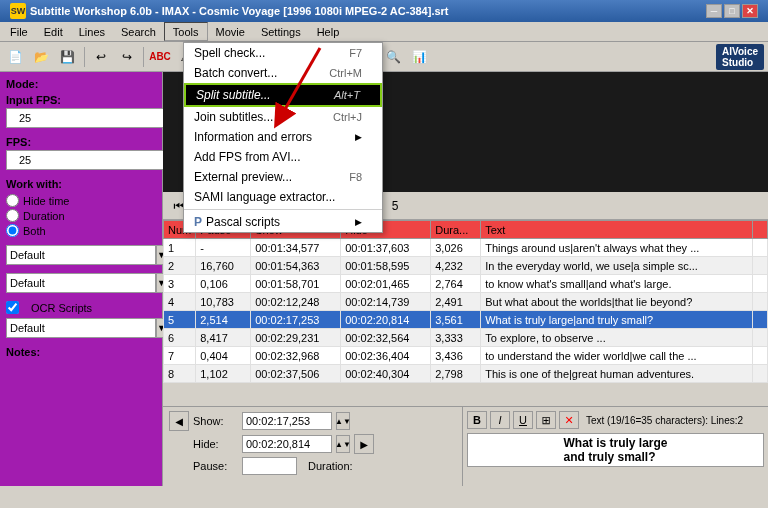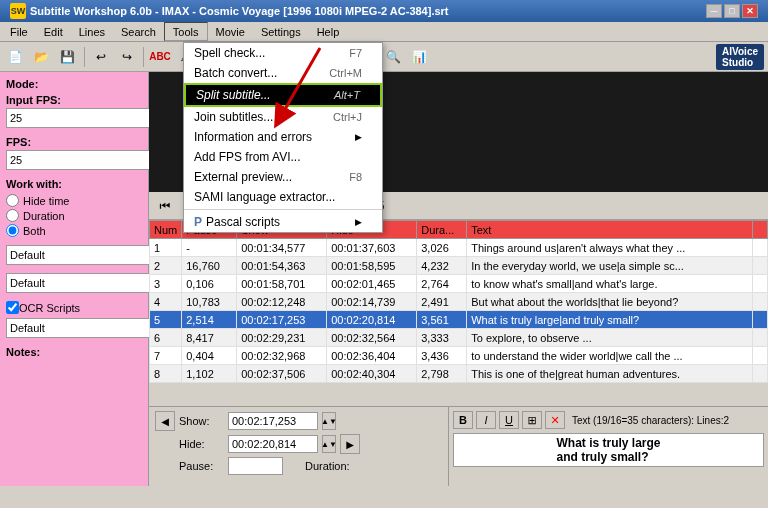--- a/index.html
+++ b/index.html
@@ -98,22 +98,22 @@
     }
 
     
     .main-content {
       display: flex;
       height: calc(508px - 22px - 20px - 30px - 22px);
     }
 
     
     .left-panel {
-      width: 149px;
-      background: #f9a8d4;
+      width: 163px;
+      background: #a21caf;
       padding: 6px;
       border-right: 1px solid #999;
       flex-shrink: 0;
     }
     .panel-label {
       font-size: 11px;
       font-weight: bold;
       margin-bottom: 4px;
     }
     .radio-group { margin-bottom: 8px; }
@@ -126,33 +126,33 @@
     .input-combo {
       width: 100%;
       height: 20px;
       display: flex;
       margin-bottom: 8px;
     }
     .input-combo input {
       flex: 1;
       border: 1px solid #999;
       background: white;
-      padding: 1px 3px;
+      padding: 1px 12px;
       font-size: 11px;
     }
     .input-combo-btn {
       width: 18px;
       background: #d4d0c8;
       border: 1px solid #999;
       cursor: pointer;
       display: flex; align-items: center; justify-content: center;
       font-size: 9px;
     }
     .checkbox-item {
-      display: flex; align-items: center; gap: 0;
+      display: flex; align-items: center; gap: 12px;
       margin-bottom: 4px;
       font-size: 11px;
     }
     .work-with-label { font-size: 11px; font-weight: bold; margin-bottom: 4px; }
     .notes-label { font-size: 11px; font-weight: bold; margin-top: 6px; margin-bottom: 2px; }
 
     
     .right-content {
       flex: 1;
       display: flex;
@@ -551,21 +551,21 @@
           <div style="width:20px;"></div>
           <span class="timecode-label">Hide:</span>
           <input class="timecode-input" type="text" value="00:02:20,814" style="">
           <div class="spin-btn">▲▼</div>
           <div class="nav-btn">▶</div>
         </div>
         <div class="timecode-row">
           <div style="width:20px;"></div>
           <span class="timecode-label">Pause:</span>
           <input class="timecode-input" type="text" value="" style="width: 55px;">
-          <span class="timecode-label" style="margin-left:18px;">Duration:</span>
+          <span class="timecode-label" style="margin-left:7px;">Duration:</span>
         </div>
       </div>
 
       <div class="text-edit-panel">
         <div class="text-format-bar">
           <div class="fmt-btn" style="font-weight:bold;">B</div>
           <div class="fmt-btn" style="font-style:italic;">I</div>
           <div class="fmt-btn" style="text-decoration:underline;">U</div>
           <div class="fmt-btn">⊞</div>
           <div class="fmt-btn" style="color:red;">✕</div>

